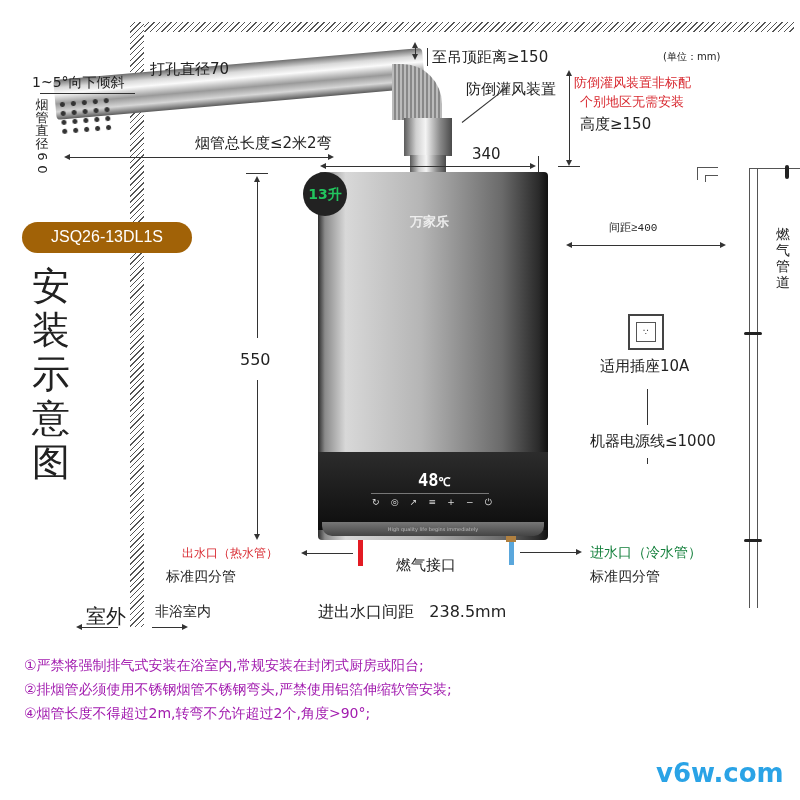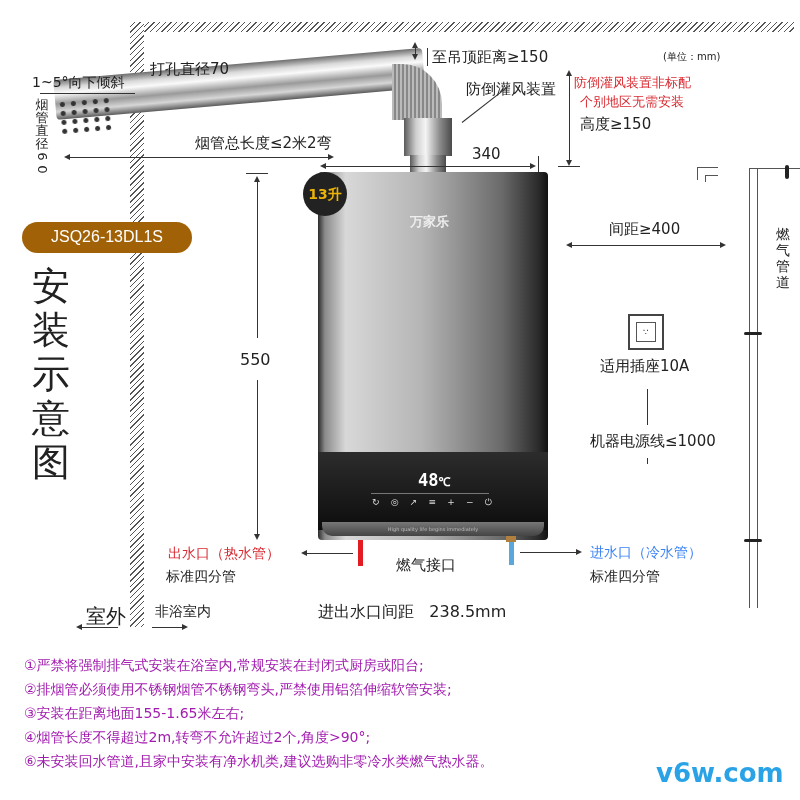--- a/index.html
+++ b/index.html
@@ -1,37 +1,37 @@
 <!DOCTYPE html>
 <html><head>
 <meta charset="utf-8">
 <style>
   html,body{margin:0;padding:0;background:#fff;}
   body{width:800px;height:800px;position:relative;overflow:hidden;font-family:"DejaVu Sans","Liberation Sans",sans-serif;color:#222;}
   .abs{position:absolute;}
   .txt{font-size:15px;white-space:nowrap;color:#222;}
   .red{color:#d8282f;}
-  .blue{color:#3b82f6;}
+  .blue{color:#15803d;}
   .hatch-v{background:repeating-linear-gradient(135deg,#fff 0 3px,#555 3px 4px);}
   .hatch-h{background:repeating-linear-gradient(135deg,#fff 0 3px,#555 3px 4px);}
   .line{background:#333;}
   .arrow-h{height:1px;background:#333;}
   .arrow-h::before,.arrow-h::after{content:"";position:absolute;top:-3px;border:3px solid transparent;}
   .arrow-h.l::before{left:-2px;border-right:6px solid #333;border-left:none;}
   .arrow-h.r::after{right:-2px;border-left:6px solid #333;border-right:none;}
   .arrow-v{width:1px;background:#333;}
   .arrow-v.u::before{content:"";position:absolute;left:-3px;top:-2px;border-left:3px solid transparent;border-right:3px solid transparent;border-bottom:6px solid #333;}
   .arrow-v.d::after{content:"";position:absolute;left:-3px;bottom:-2px;border-left:3px solid transparent;border-right:3px solid transparent;border-top:6px solid #333;}
   .model-pill{background:#a16207;color:#fff;border-radius:16px;font-size:16px;text-align:center;line-height:30px;font-family:"Liberation Sans",sans-serif;}
   .vtitle{font-size:38px;line-height:44px;width:44px;text-align:center;color:#222;font-family:"DejaVu Sans",sans-serif;}
   .heater{left:318px;top:172px;width:230px;height:368px;border-radius:4px;
     background:linear-gradient(90deg,#2b2b2b 0,#8a8a8a 3%,#d8d8d8 12%,#b5b5b5 45%,#6a6a6a 80%,#2a2a2a 96%,#111 100%);}
   .heater-panel{left:318px;top:452px;width:230px;height:78px;background:linear-gradient(180deg,#2c2c2c,#0d0d0d);}
   .heater-base{left:322px;top:522px;width:222px;height:14px;border-radius:0 0 10px 10px;background:linear-gradient(180deg,#777,#444);font-size:5px;color:#bbb;text-align:center;line-height:14px;}
-  .badge13{left:303px;top:172px;width:44px;height:44px;border-radius:50%;background:#222;color:#eab308;font-size:14px;font-weight:bold;text-align:center;line-height:44px;}
+  .badge13{left:303px;top:172px;width:44px;height:44px;border-radius:50%;background:#222;color:#22c55e;font-size:14px;font-weight:bold;text-align:center;line-height:44px;}
   .pipe{background:linear-gradient(180deg,#6d6d6d 0,#d9d9d9 20%,#fafafa 35%,#9a9a9a 60%,#d6d6d6 80%,#5a5a5a 100%);}
   .pipe-v{background:linear-gradient(90deg,#5a5a5a 0,#cfcfcf 25%,#f4f4f4 45%,#8a8a8a 75%,#4a4a4a 100%);}
   .elbow{background:repeating-linear-gradient(90deg,#bbb 0 2px,#888 2px 4px);border-radius:0 40px 0 0;}
   .socket{border:2px solid #444;background:#fff;}
   .socket-inner{border:1px solid #555;}
   .note{font-size:14px;line-height:24px;white-space:nowrap;color:#a21caf;}
   .watermark{font-size:26px;font-weight:bold;color:#2aa3e6;font-family:"DejaVu Sans",sans-serif;}
   .gaspipe{border-left:1px solid #555;border-right:1px solid #555;}
   .clamp{background:#222;border-radius:2px;}
   .disp{color:#fff;font-family:"DejaVu Sans Mono",monospace;}
@@ -106,30 +106,30 @@
   <span>+</span>
   <span>−</span>
   <span>⏻</span>
 </div>
 <div class="abs heater-base">High quality life begins immediately</div>
 
 <div class="abs" style="left:358px;top:540px;width:5px;height:26px;background:#e31b23;"></div>
 <div class="abs" style="left:509px;top:539px;width:5px;height:26px;background:#5aa7dc;"></div>
 <div class="abs" style="left:506px;top:536px;width:10px;height:6px;background:#b08040;"></div>
 <div class="abs arrow-h l" style="left:303px;top:553px;width:50px;"></div>
-<div class="abs txt red" style="left:168px;top:545px;font-size:14px;">出水口（热水管）</div>
+<div class="abs txt red" style="left:182px;top:545px;font-size:12px;">出水口（热水管）</div>
 <div class="abs txt" style="left:166px;top:568px;font-size:14px;">标准四分管</div>
 <div class="abs txt" style="left:396px;top:556px;font-size:15px;">燃气接口</div>
 <div class="abs arrow-h r" style="left:520px;top:552px;width:60px;"></div>
 <div class="abs txt blue" style="left:590px;top:544px;font-size:14px;">进水口（冷水管）</div>
 <div class="abs txt" style="left:590px;top:568px;font-size:14px;">标准四分管</div>
 
 <div class="abs" style="left:697px;top:167px;width:20px;height:12px;border-left:1px solid #555;border-top:1px solid #555;"></div>
 <div class="abs" style="left:705px;top:175px;width:12px;height:6px;border-left:1px solid #555;border-top:1px solid #555;"></div>
-<div class="abs txt" style="left:609px;top:220px;font-size:15px;">间距≥400</div>
+<div class="abs txt" style="left:609px;top:220px;font-size:11px;font-family:Liberation Mono, monospace;">间距≥400</div>
 <div class="abs arrow-h l r" style="left:568px;top:245px;width:156px;"></div>
 <div class="abs socket" style="left:628px;top:314px;width:32px;height:32px;">
   <div class="abs socket-inner" style="left:6px;top:6px;width:18px;height:18px;font-size:9px;text-align:center;line-height:18px;color:#333;">∵</div>
 </div>
 <div class="abs txt" style="left:600px;top:357px;font-size:15px;">适用插座10A</div>
 <div class="abs line" style="left:647px;top:389px;width:1px;height:36px;"></div>
 <div class="abs txt" style="left:590px;top:432px;font-size:15px;">机器电源线≤1000</div>
 <div class="abs line" style="left:647px;top:458px;width:1px;height:6px;"></div>
 
 <div class="abs gaspipe" style="left:749px;top:168px;width:7px;height:440px;"></div>
@@ -149,18 +149,16 @@
 <div class="abs txt" style="left:155px;top:603px;font-size:14px;">非浴室内</div>
 <div class="abs arrow-h r" style="left:152px;top:627px;width:34px;"></div>
 
 <div class="abs txt" style="left:318px;top:602px;font-size:16px;">
   <span>进出水口间距</span>&nbsp;&nbsp;&nbsp;<span>238.5mm</span>
 </div>
 
 <div class="abs" style="left:24px;top:653px;">
   <div class="note">①严禁将强制排气式安装在浴室内,常规安装在封闭式厨房或阳台;</div>
   <div class="note">②排烟管必须使用不锈钢烟管不锈钢弯头,严禁使用铝箔伸缩软管安装;</div>
-  <div class="note">③安装在距离地面155-1.65米左右;</div>
   <div class="note">④烟管长度不得超过2m,转弯不允许超过2个,角度&gt;90°;</div>
-  <div class="note">⑥未安装回水管道,且家中安装有净水机类,建议选购非零冷水类燃气热水器。</div>
 </div>
 
 <div class="abs watermark" style="left:656px;top:758px;">v6w.com</div>
 
 </body></html>

